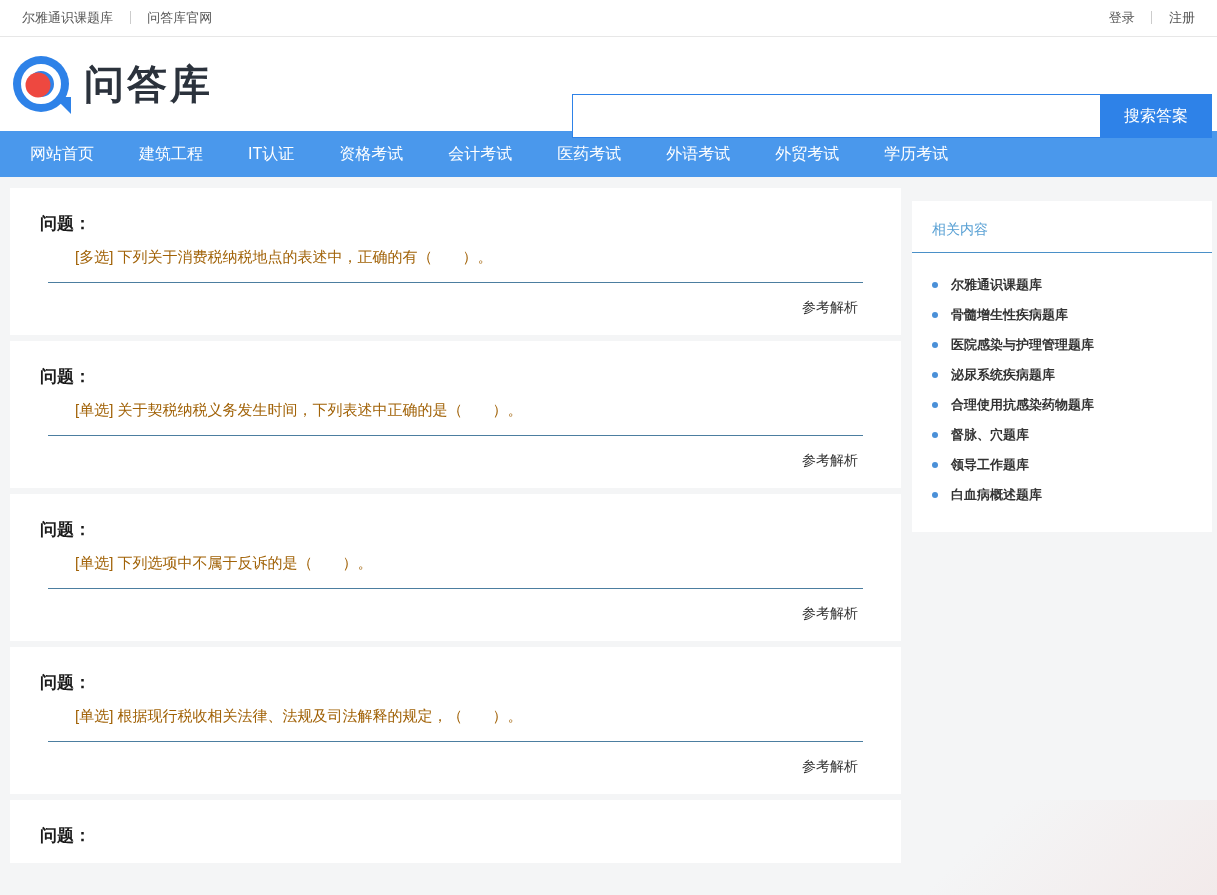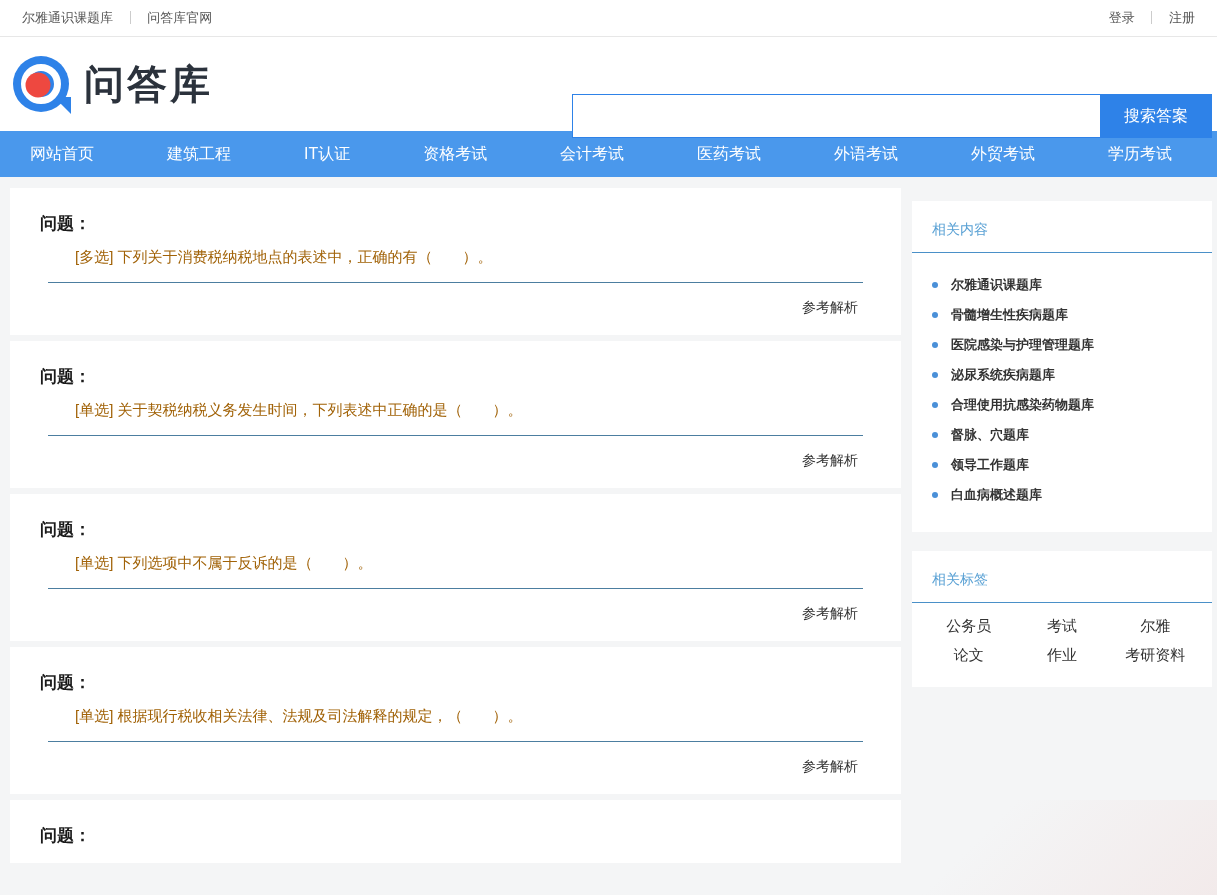--- a/index.html
+++ b/index.html
@@ -17,21 +17,21 @@
   .logo-bubble{width:56px;height:56px;background:#2e82e8;border-radius:50%;position:relative;flex:none;}
   .logo-tail{position:absolute;right:-2px;bottom:-2px;width:17px;height:17px;background:#2e82e8;clip-path:polygon(0 0,100% 100%,100% 0);}
   .logo-ring{position:absolute;left:50%;top:50%;transform:translate(-50%,-50%);width:26px;height:26px;border:7px solid #fff;border-radius:50%;}
   .logo-dot{position:absolute;left:48%;top:51%;transform:translate(-58%,-50%);width:25px;height:25px;background:#ee4840;border-radius:50%;}
   .logo-text{font-size:40px;font-weight:bold;color:#2b323c;margin-left:15px;letter-spacing:3px;}
   .search{position:absolute;left:572px;top:57px;display:flex;justify-content:flex-end;}
   .search-input{box-sizing:border-box;width:528px;height:44px;border:1px solid #2e82e8;border-right:none;padding:0 12px;font-size:15px;outline:none;background:#fff;}
   .search-btn{box-sizing:border-box;width:112px;height:44px;background:#2e82e8;color:#fff;border:none;font-size:16px;cursor:pointer;}
 
   
-  .nav{height:46px;background:#4a98ec;display:flex;align-items:center;padding-left:30px;justify-content:space-between;}
+  .nav{height:46px;background:#4a98ec;display:flex;align-items:center;padding-left:30px;}
   .nav-item{color:#fff;font-size:16px;margin-right:45px;text-decoration:none;cursor:pointer;white-space:nowrap;}
 
   
   .breadcrumb{margin:12px 10px 0;background:#fff;height:40px;line-height:40px;padding-left:47px;font-size:14px;color:#333;}
   .breadcrumb a{color:#333;text-decoration:none;cursor:pointer;}
   .bc-sep{margin:0 7px;}
 
   
   .content{display:flex;align-items:flex-start;margin:11px 5px 0 10px;}
   .main-col{width:891px;flex:none;}
@@ -181,29 +181,18 @@
               <span class="dot"></span>
               <a>领导工作题库</a>
             </li>
           <li>
               <span class="dot"></span>
               <a>白血病概述题库</a>
             </li>
         </ul>
       </div>
 
-      <div class="side-box">
-        <div class="side-title">相关标签</div>
-        <div class="tag-grid">
-          <a>公务员</a>
-          <a>考试</a>
-          <a>尔雅</a>
-          <a>论文</a>
-          <a>作业</a>
-          <a>考研资料</a>
-        </div>
-      </div>
 
     </div>
   </div>
 
   <div class="watermark"></div>
 </div>
 
 </body></html>

